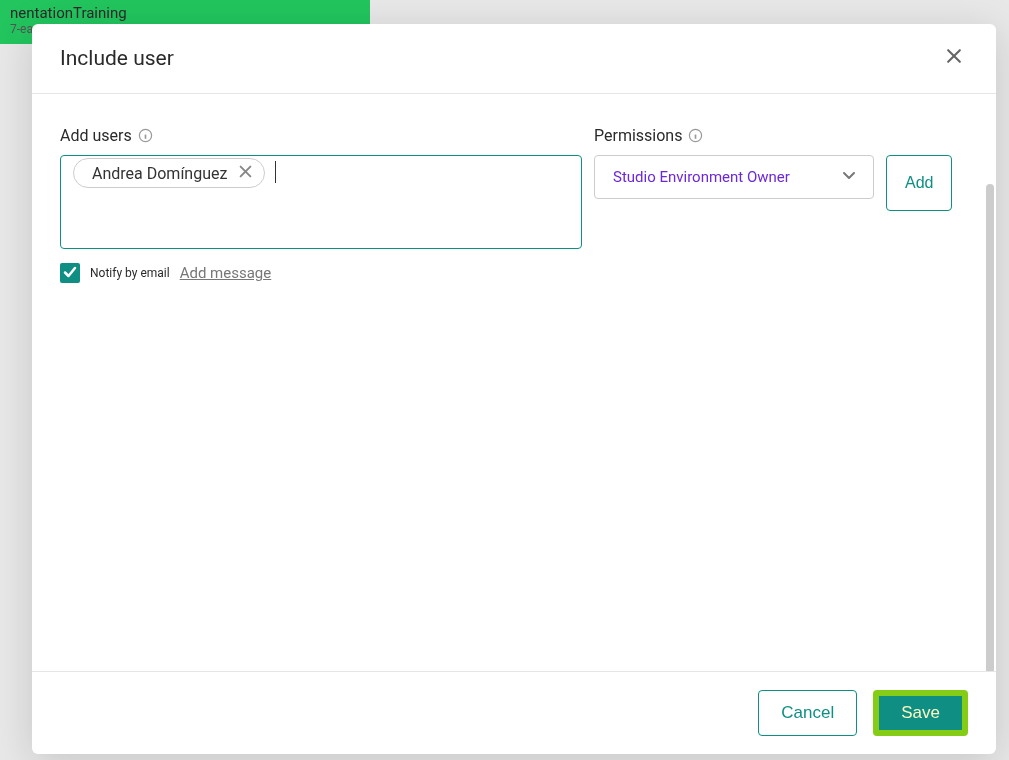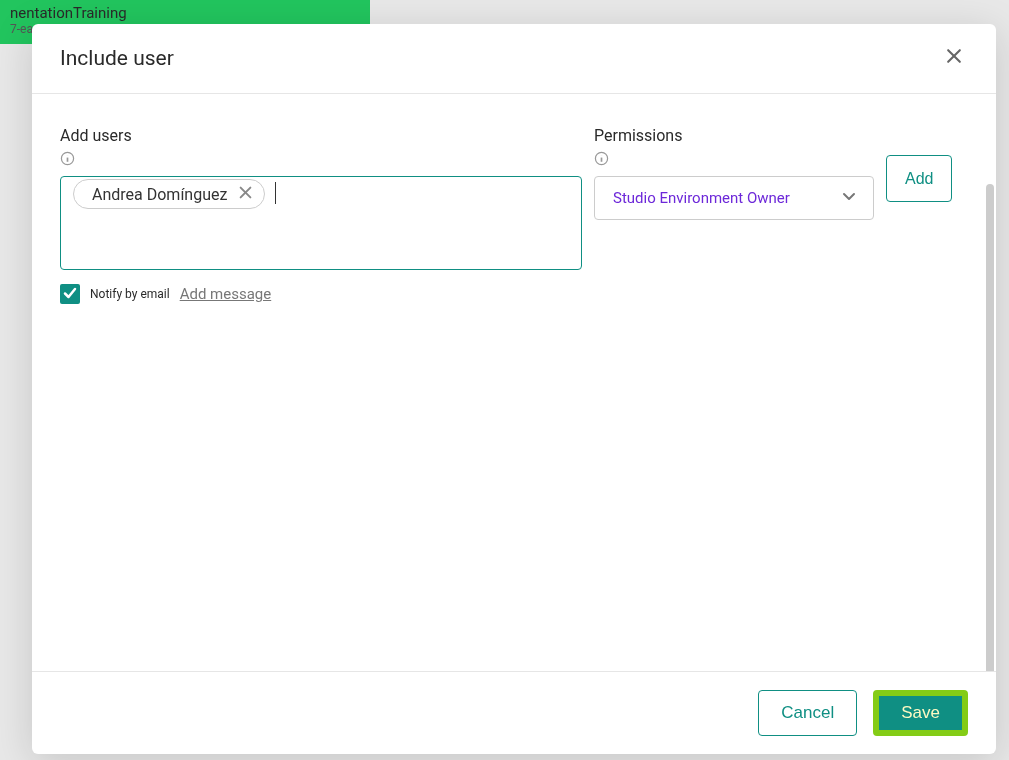--- a/index.html
+++ b/index.html
@@ -80,22 +80,22 @@
       align-items: flex-start;
     }
     .field-group { display: flex; flex-direction: column; }
     .field-group.users { flex: 0 0 522px; }
     .field-group.perms { flex: 0 0 280px; }
     .field-label {
       font-size: 16px;
       color: #2a2a2a;
       margin-bottom: 10px;
       display: flex;
+      align-items: center;
       gap: 6px;
-      flex-direction: column;
     }
     .info-icon {
       display: inline-flex;
       width: 15px; height: 15px;
       color: #999;
     }
     .tag-input {
       border: 1px solid #0f8f83;
       border-radius: 4px;
       min-height: 94px;
@@ -141,21 +141,21 @@
       align-items: center;
       justify-content: space-between;
       padding: 0 16px 0 18px;
       font-size: 15px;
       color: #6d28d9;
       cursor: pointer;
       background: #fff;
     }
     .select-box svg { width: 16px; height: 16px; color: #777; }
     .add-btn {
-      height: 47px;
+      height: 56px;
       padding: 0 18px;
       border: 1px solid #0f8f83;
       background: #fff;
       color: #0f8f83;
       border-radius: 4px;
       font-size: 16px;
       font-weight: 500;
       cursor: pointer;
       margin-top: 29px;
     }

